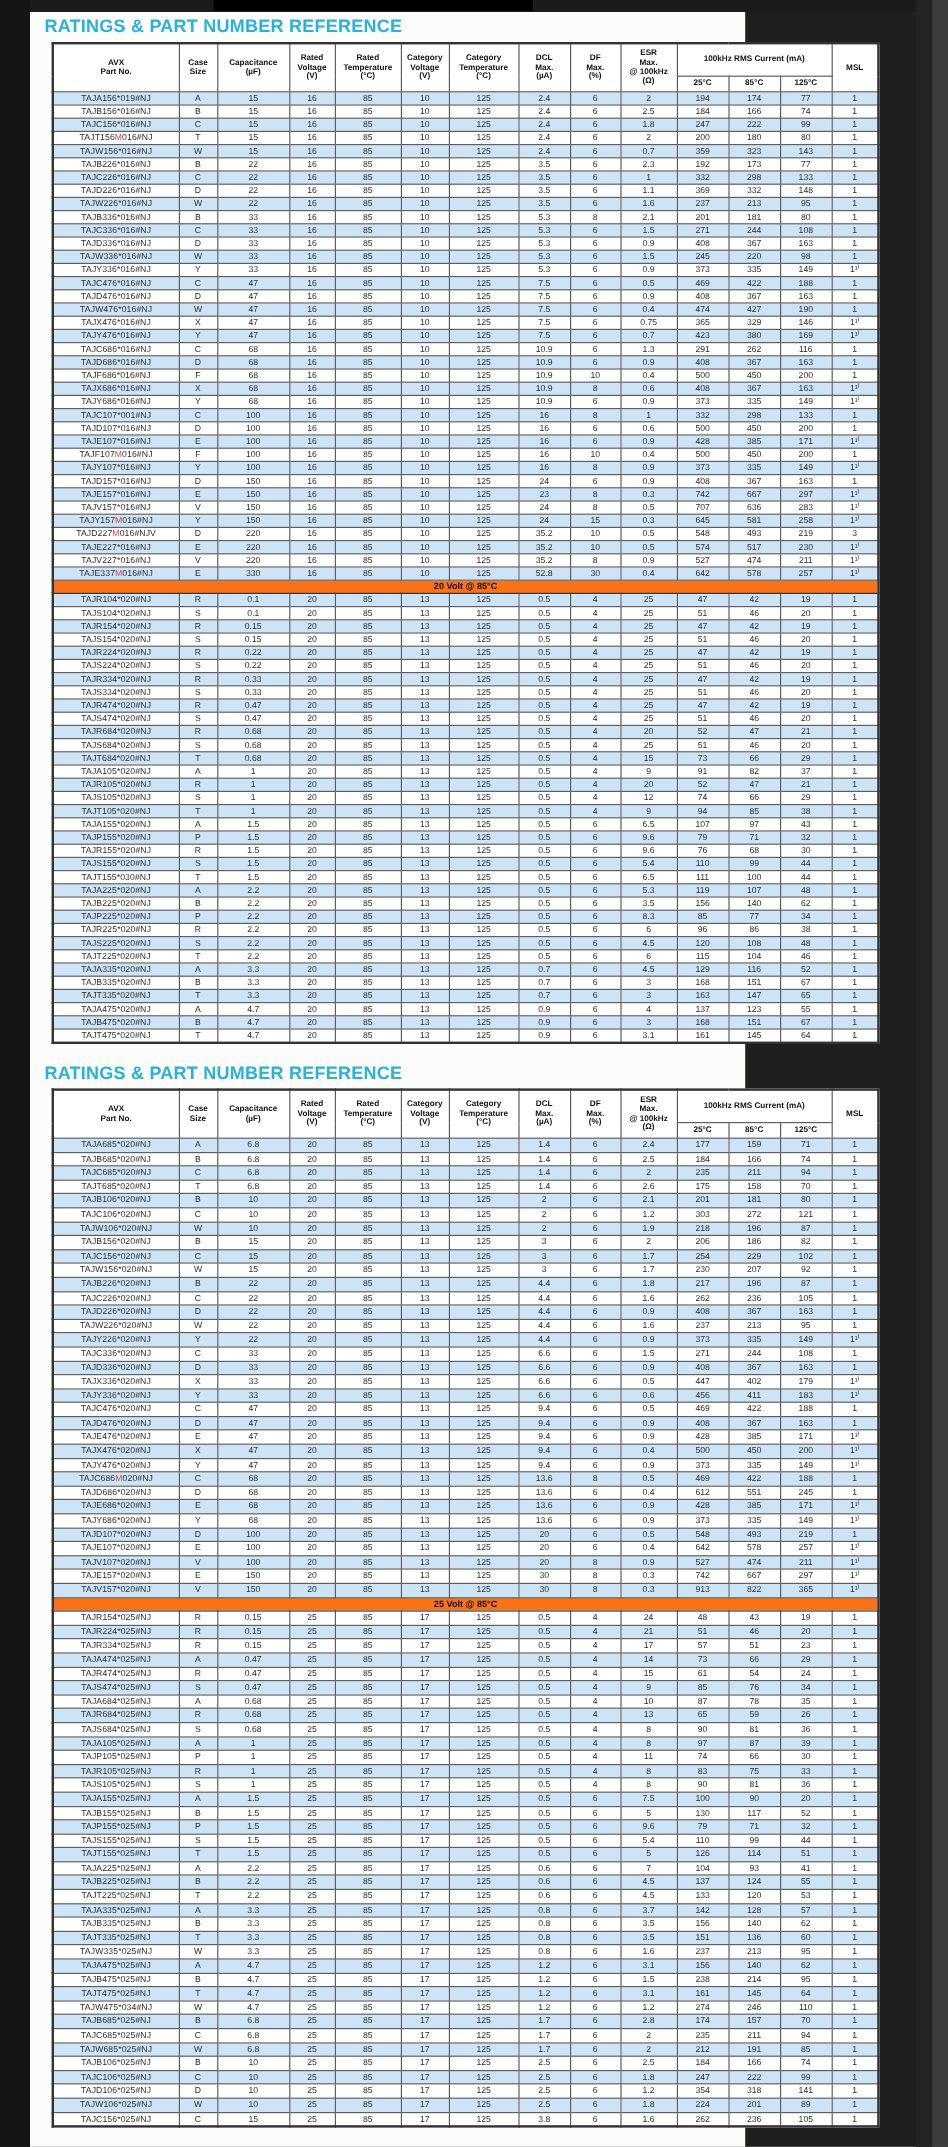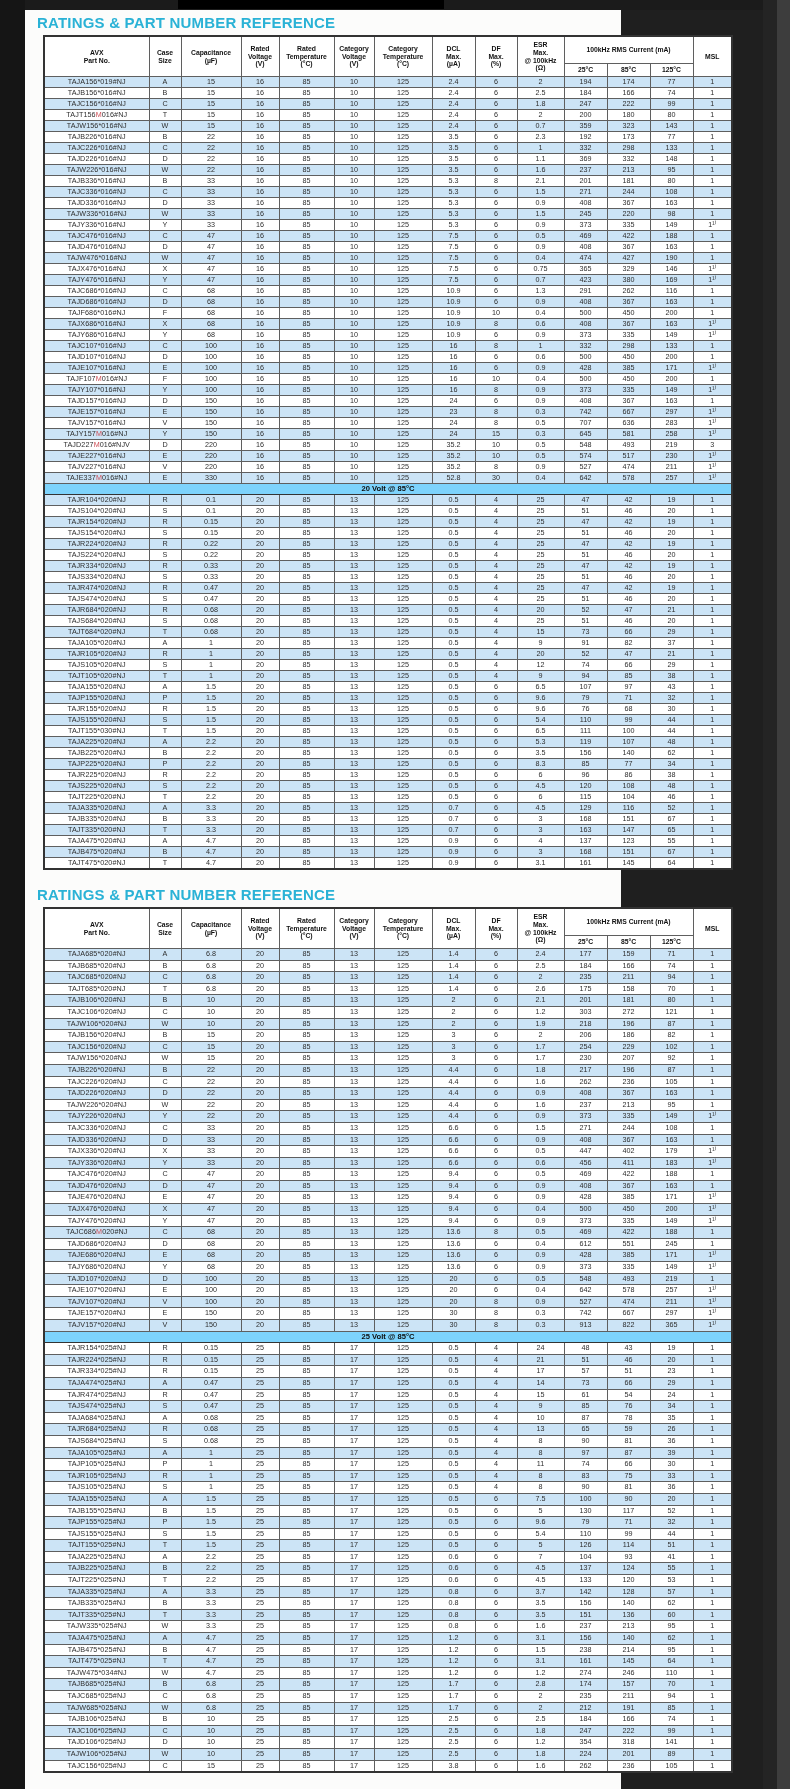--- a/index.html
+++ b/index.html
@@ -40,21 +40,21 @@
     white-space:pre-line;padding:1px 0;background:#fff;
   }
   thead th.grp{height:24px}
   thead th.sub{height:10px;line-height:10px}
   tbody td{
     font-size:7.2px;height:10px;line-height:10px;
   }
   .sheet2 tbody td{height:10.6px;line-height:10.6px}
   tr.stripe td{background:var(--stripe,#cce4f6)}
   tr.section-row td{
-    font-size:7.6px;font-weight:bold;color:#0d0d0d;background:#7dd3fc;
+    font-size:7.6px;font-weight:bold;color:#0d0d0d;background:#f97316;
     border-top:1.5px solid #333;border-bottom:1.5px solid #333;
   }
   td.pn{letter-spacing:.1px}
   .m-red{color:var(--m-red,#cc4a52);font-weight:normal}
 </style>
 </head>
 <body>
 
 <div class="side-left"></div>
 <div class="side-right"></div>
@@ -500,21 +500,21 @@
             <td>125</td>
             <td>10.9</td>
             <td>6</td>
             <td>0.9</td>
             <td>373</td>
             <td>335</td>
             <td>149</td>
             <td>1¹⁾</td>
           </tr>
           <tr class="stripe">
-            <td class="pn">TAJC107*016#NJ</td>
+            <td class="pn">TAJC107*001#NJ</td>
             <td>C</td>
             <td>100</td>
             <td>16</td>
             <td>85</td>
             <td>10</td>
             <td>125</td>
             <td>16</td>
             <td>8</td>
             <td>1</td>
             <td>332</td>

